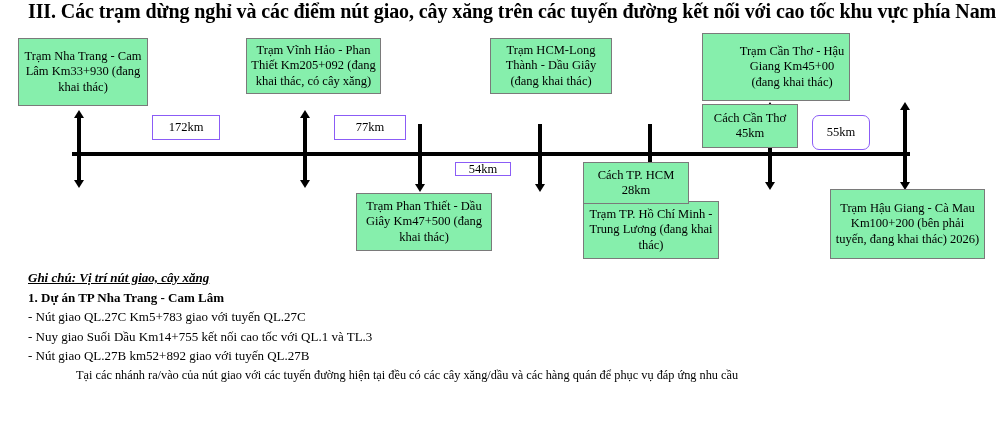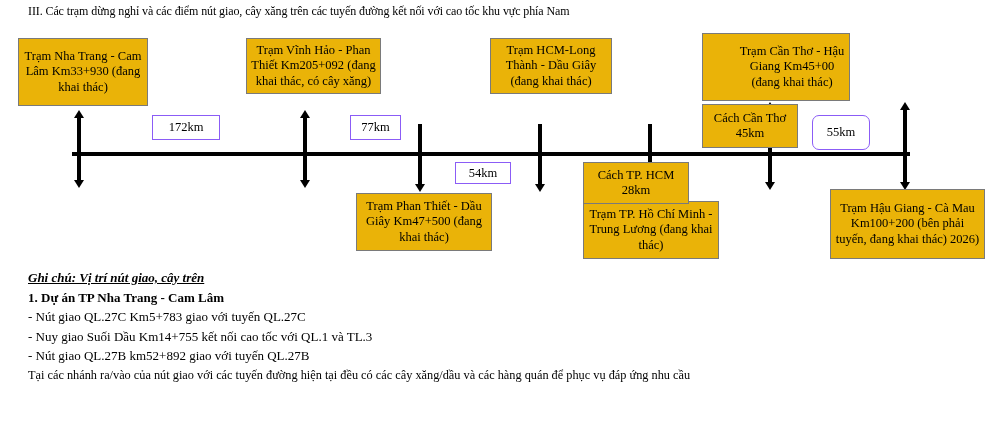--- a/index.html
+++ b/index.html
@@ -16,33 +16,33 @@
     color: #000000;
     overflow: hidden;
   }
 
   
   .title {
     position: absolute;
     left: 28px;
     top: 0px;
     width: 940px;
-    font-size: 12px;
-    font-weight: normal;
+    font-size: 20px;
+    font-weight: bold;
     line-height: 22px;
     white-space: nowrap;
     letter-spacing: -0.1px;
   }
 
   
   .box {
     position: absolute;
     box-sizing: border-box;
     border: 1px solid #7a7a7a;
-    background: #eab308;
+    background: #86efac;
     text-align: center;
     font-size: 12.5px;
     line-height: 15.5px;
     display: flex;
     align-items: center;
     justify-content: center;
     padding: 2px 4px;
   }
   .box .txt { display: block; width: 100%; }
 
@@ -147,25 +147,25 @@
   <div class="ah-down" style="left:765px; top:182px;"></div>
 
   <div class="tick" style="left:903px; top:110px; height:72px;"></div>
   <div class="ah-up" style="left:900px; top:102px;"></div>
   <div class="ah-down" style="left:900px; top:182px;"></div>
 
   <div class="kmbox" style="left:152px; top:115px; width:68px; height:25px;">
     <span>172km</span>
   </div>
 
-  <div class="kmbox" style="left:334px; top:115px; width:51px; height:25px;margin-left:16px;">
+  <div class="kmbox" style="left:334px; top:115px; width:72px; height:25px;">
     <span>77km</span>
   </div>
 
-  <div class="kmbox" style="left:455px; top:162px; width:56px; height:22px;">
+  <div class="kmbox" style="left:455px; top:162px; width:56px; height:14px;">
     <span>54km</span>
   </div>
 
   <div class="kmbox" style="left:812px; top:115px; width:58px; height:35px;border-radius:7px;">
     <span>55km</span>
   </div>
 
   <div class="box" style="left:702px; top:104px; width:96px; height:44px; z-index:4;">
     <span class="txt">Cách Cần Thơ  45km</span>
   </div>
@@ -180,21 +180,21 @@
 
   <div class="box" style="left:583px; top:201px; width:136px; height:58px; z-index:2;">
     <span class="txt">Trạm TP. Hồ Chí Minh - Trung Lương (đang khai thác)</span>
   </div>
 
   <div class="box" style="left:830px; top:189px; width:155px; height:70px;">
     <span class="txt">Trạm Hậu Giang - Cà Mau Km100+200 (bên phải tuyến, đang khai thác) 2026)</span>
   </div>
 
   <div class="notes">
-    <div class="nt-head nt-line">Ghi chú: Vị trí nút giao, cây trên</div>
+    <div class="nt-head nt-line">Ghi chú: Vị trí nút giao, cây xăng</div>
     <div class="nt-sub nt-line">1. Dự án TP Nha Trang - Cam Lâm</div>
     <div class="nt-line">- Nút giao QL.27C Km5+783 giao với tuyến QL.27C</div>
     <div class="nt-line">- Nuy giao Suối Dầu Km14+755 kết nối cao tốc với QL.1 và TL.3</div>
     <div class="nt-line">- Nút giao QL.27B km52+892 giao với tuyến QL.27B</div>
-    <div class="nt-line" style="font-size:12.3px;">Tại các nhánh ra/vào của nút giao với các tuyến đường hiện tại đều có các cây xăng/dầu và các hàng quán để phục vụ đáp ứng nhu cầu</div>
+    <div class="nt-line" style="font-size:12.3px;margin-left:48px;">Tại các nhánh ra/vào của nút giao với các tuyến đường hiện tại đều có các cây xăng/dầu và các hàng quán để phục vụ đáp ứng nhu cầu</div>
   </div>
 
 </div>
 
 </body></html>

